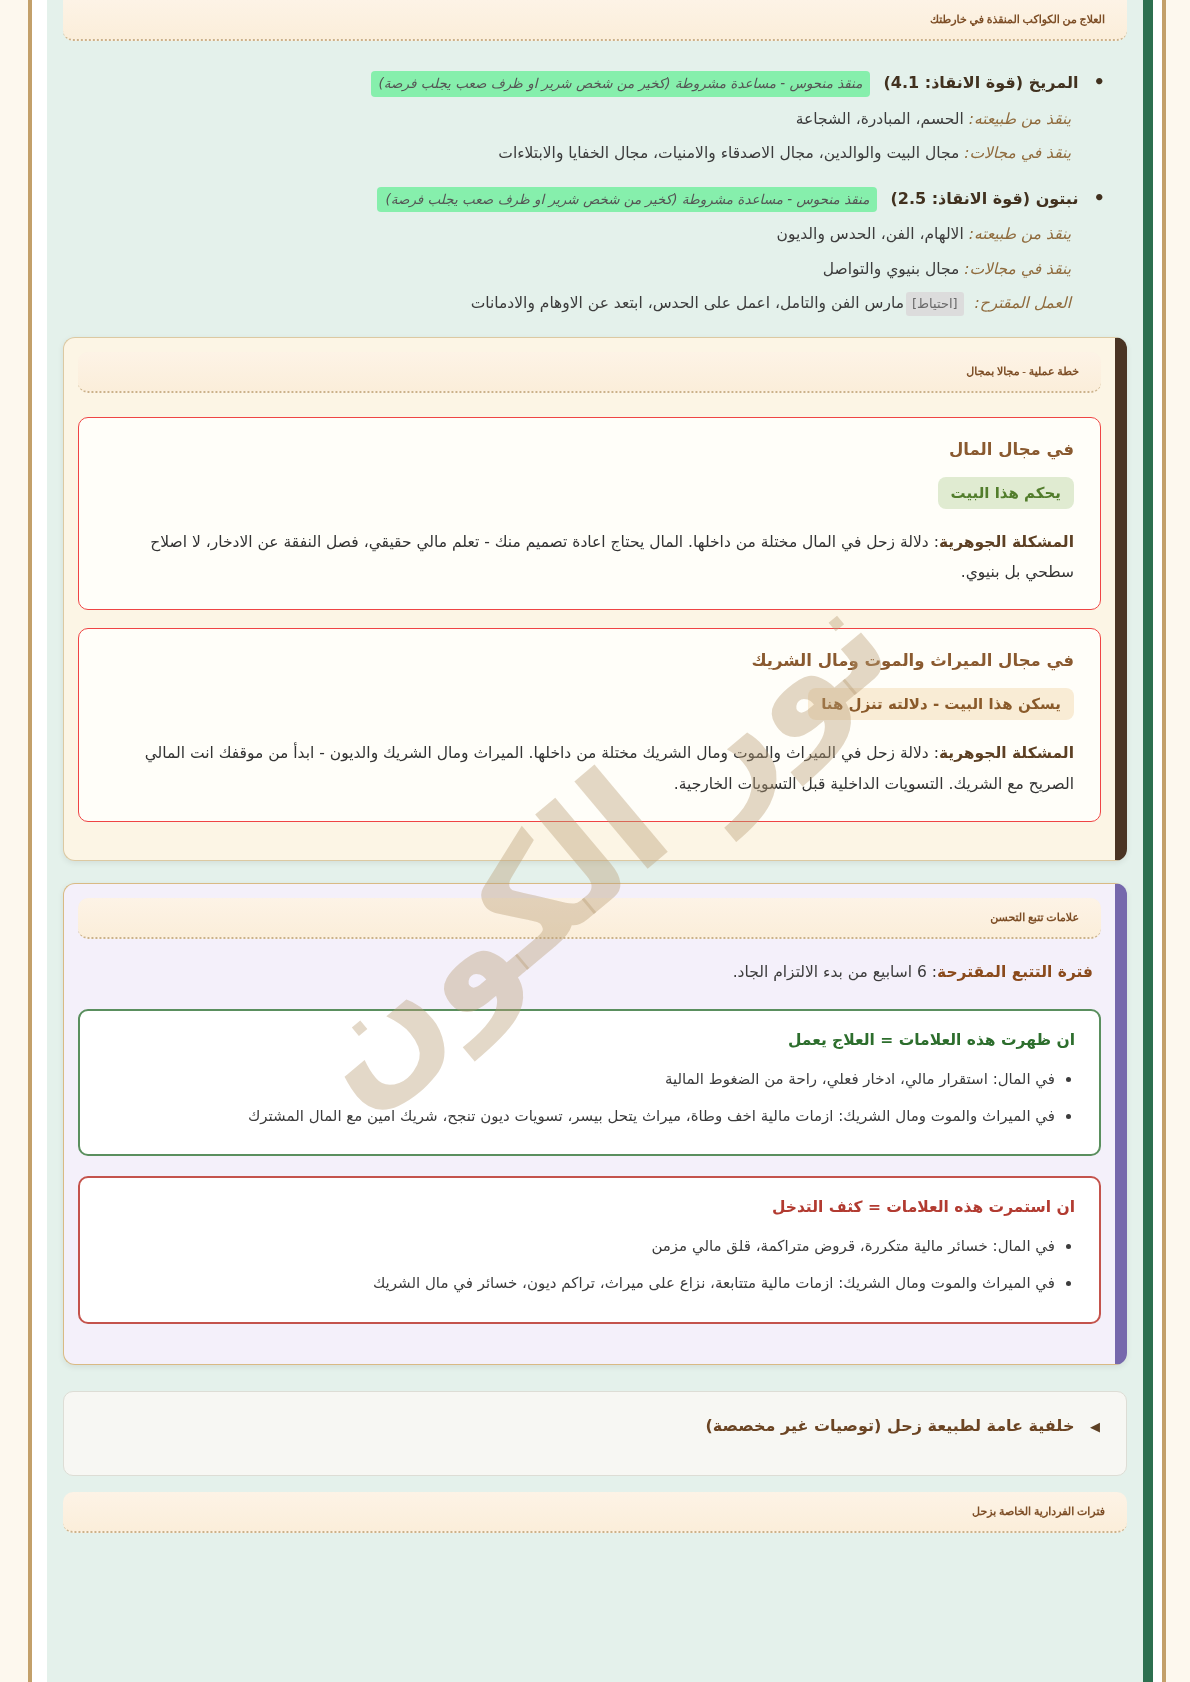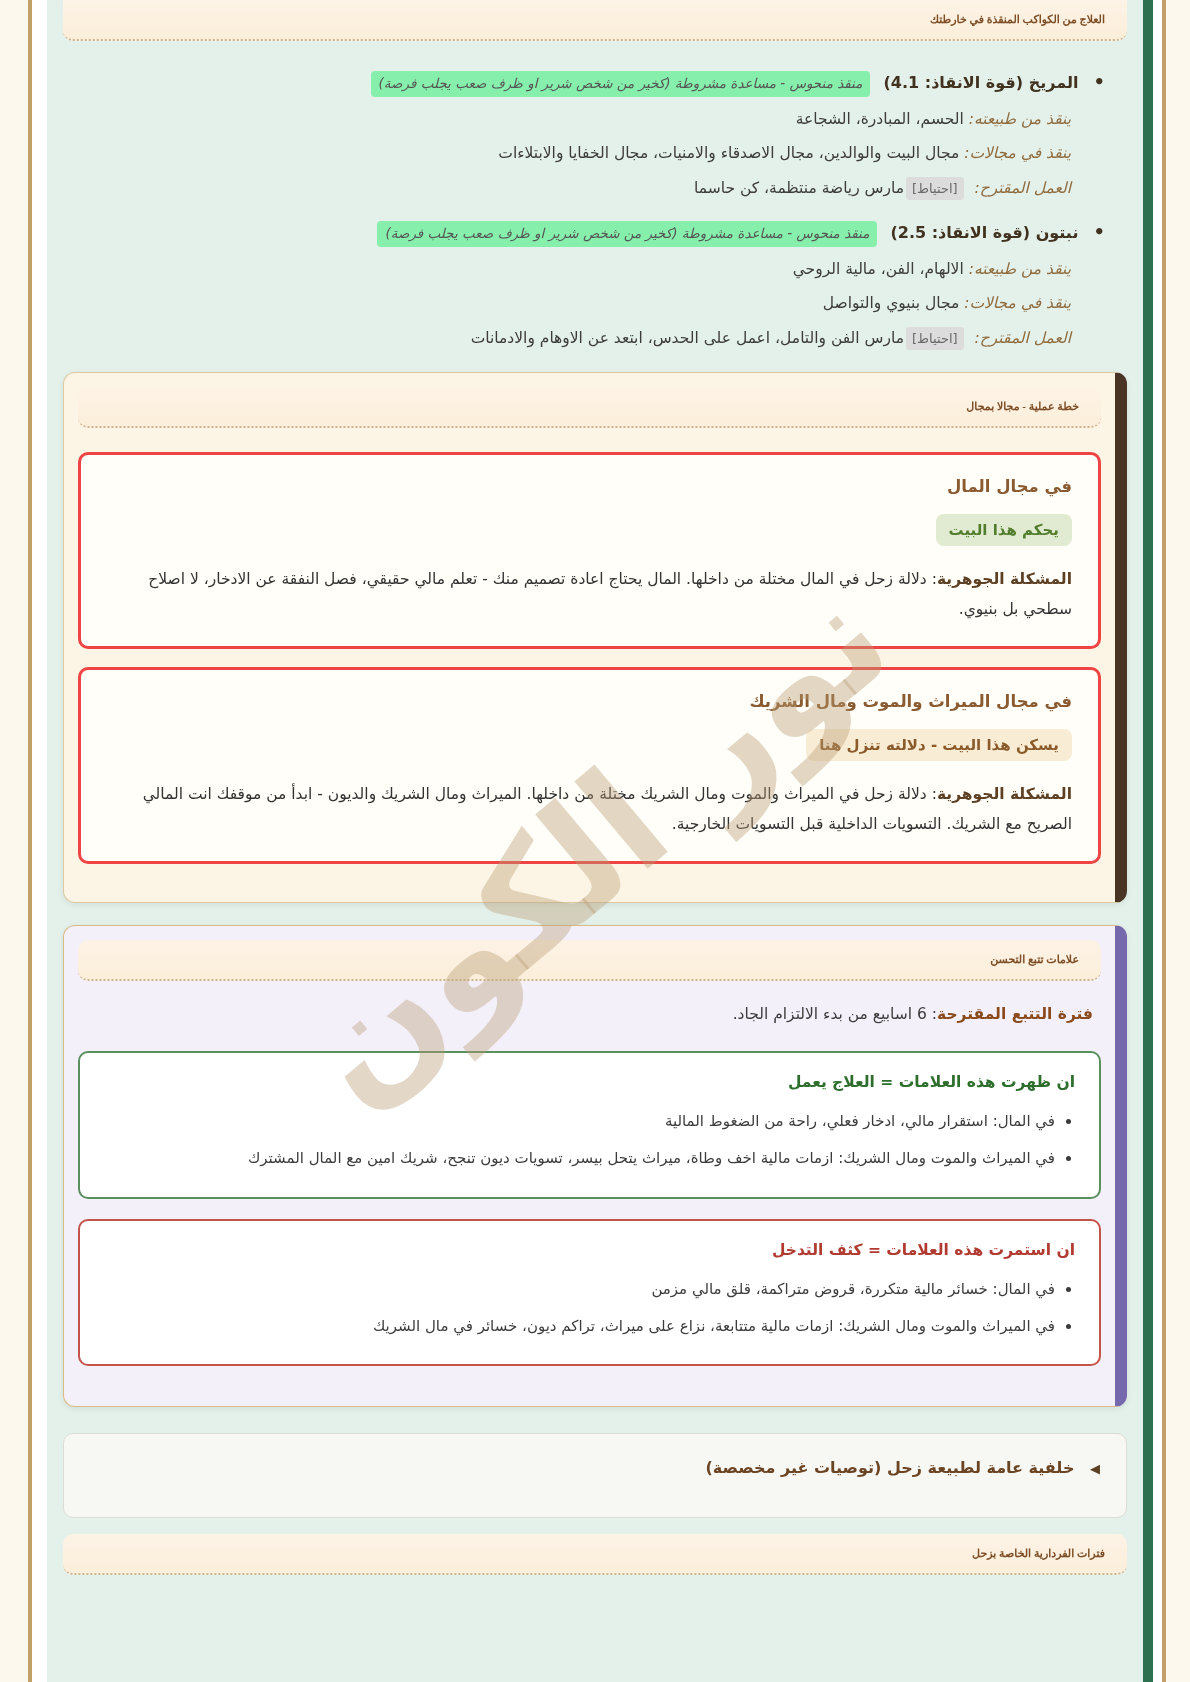--- a/index.html
+++ b/index.html
@@ -80,21 +80,21 @@
   }
   .track-card{
     background:#f4f0fa;
     border:1px solid #d9ba84;
     border-right:12px solid #7668ac;
   }
   .card .bar{margin-bottom:24px;}
 
   .subcard{
     background:#fffef9;
-    border:3px solid #ef4444;
+    border:1px solid #ef4444;
     border-radius:10px;
     padding:22px 26px;
     margin-bottom:18px;
   }
   .subcard h3{margin:0 0 18px 0;font-size:16.5px;color:#8a5a30;font-weight:bold;}
   .chip{
     display:inline-block;border-radius:8px;padding:7px 13px;
     font-size:15px;font-weight:bold;margin-bottom:18px;
   }
   .chip-green{background:#e0ebd1;color:#527d2c;}
@@ -164,35 +164,31 @@
           <span class="gray-badge">منقذ منحوس - مساعدة مشروطة (كخير من شخص شرير او ظرف صعب يجلب فرصة)</span>
         </div>
         <div class="planet-line">
           <span class="lbl">ينقذ من طبيعته:</span>
           <span>الحسم، المبادرة، الشجاعة</span>
         </div>
         <div class="planet-line">
           <span class="lbl">ينقذ في مجالات:</span>
           <span>مجال البيت والوالدين، مجال الاصدقاء والامنيات، مجال الخفايا والابتلاءات</span>
         </div>
-        <div class="planet-line">
-          <span class="lbl">العمل المقترح:</span>
-          <span class="mini-badge">[احتياط]</span><span>مارس رياضة منتظمة، كن حاسما</span>
-        </div>
       </div>
 
       <div class="planet">
         <div class="planet-title">
           <span class="bullet">•</span>
           <strong>نبتون (قوة الانقاذ: 2.5)</strong>
           <span class="gray-badge">منقذ منحوس - مساعدة مشروطة (كخير من شخص شرير او ظرف صعب يجلب فرصة)</span>
         </div>
         <div class="planet-line">
           <span class="lbl">ينقذ من طبيعته:</span>
-          <span>الالهام، الفن، مالية الروحي</span>
+          <span>الالهام، الفن، الحدس والديون</span>
         </div>
         <div class="planet-line">
           <span class="lbl">ينقذ في مجالات:</span>
           <span>مجال بنيوي والتواصل</span>
         </div>
         <div class="planet-line">
           <span class="lbl">العمل المقترح:</span>
           <span class="mini-badge">[احتياط]</span><span>مارس الفن والتامل، اعمل على الحدس، ابتعد عن الاوهام والادمانات</span>
         </div>
       </div>

